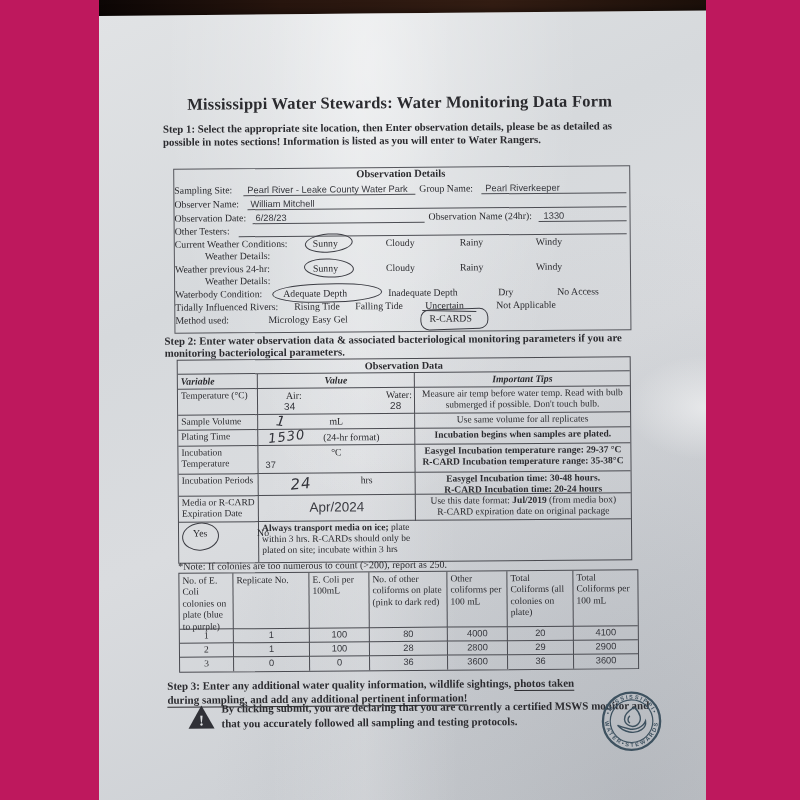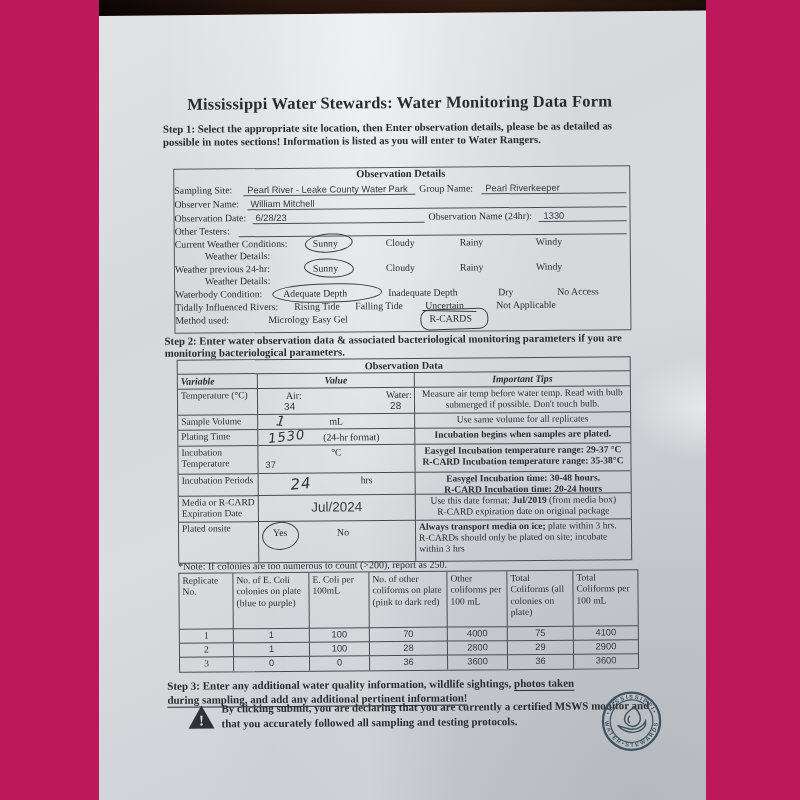--- a/index.html
+++ b/index.html
@@ -174,53 +174,52 @@
         <span class="hand" style="left:32px;top:2px;font-size:15px;letter-spacing:1px;transform:rotate(-5deg)">24</span>
         <span class="ser" style="left:60px;right:0;text-align:center;top:1px">hrs</span>
       </div>
       <div class="c tip b nr">
         <div>Easygel Incubation time:  30-48 hours.</div>
         <div>R-CARD Incubation time: 20-24 hours</div>
       </div>
 
       <div class="c">Media or R-CARD Expiration Date</div>
       <div class="c">
-        <span class="sans" style="left:0;right:0;text-align:center;top:4px;font-size:13.5px;color:#3a3b41">Jul/2024</span>
+        <span class="sans" style="left:0;right:0;text-align:center;top:4px;font-size:13.5px;color:#3a3b41">Apr/2024</span>
       </div>
       <div class="c tip nr">
         <div><span>Use this date format: </span><span class="b">Jul/2019</span><span> (from media box)</span></div>
         <div>R-CARD expiration date on original package</div>
       </div>
 
-      <div class="c nb">Plated onsite</div>
       <div class="c nb">
         <span class="ser" style="left:14px;top:5px">Yes</span>
         <span class="ell" style="left:3px;top:0px;width:35px;height:26px;transform:rotate(-6deg)"></span>
         <span class="ser" style="left:78px;top:5px">No</span>
       </div>
       <div class="c nr nb" style="text-align:left"><span class="b">Always transport media on ice;</span><span> plate within 3 hrs. R-CARDs should only be plated on site; incubate within 3 hrs</span></div>
     </div>
 
     <div class="ser" style="left:78px;top:559px;font-size:10px">*Note: If colonies are too numerous to count (&gt;200), report as 250.</div>
 
     <div class="rt">
+      <div class="c">No. of E. Coli colonies on plate (blue to purple)</div>
       <div class="c">Replicate No.</div>
-      <div class="c">No. of E. Coli colonies on plate (blue to purple)</div>
       <div class="c">E. Coli per 100mL</div>
       <div class="c">No. of other coliforms on plate (pink to dark red)</div>
       <div class="c">Other coliforms per 100 mL</div>
       <div class="c">Total Coliforms (all colonies on plate)</div>
       <div class="c nr">Total Coliforms per 100 mL</div>
 
       <div class="c ds">1</div>
       <div class="c d">1</div>
       <div class="c d">100</div>
-      <div class="c d">70</div>
+      <div class="c d">80</div>
       <div class="c d">4000</div>
-      <div class="c d">75</div>
+      <div class="c d">20</div>
       <div class="c d nr">4100</div>
 
       <div class="c ds">2</div>
       <div class="c d">1</div>
       <div class="c d">100</div>
       <div class="c d">28</div>
       <div class="c d">2800</div>
       <div class="c d">29</div>
       <div class="c d nr">2900</div>
 

